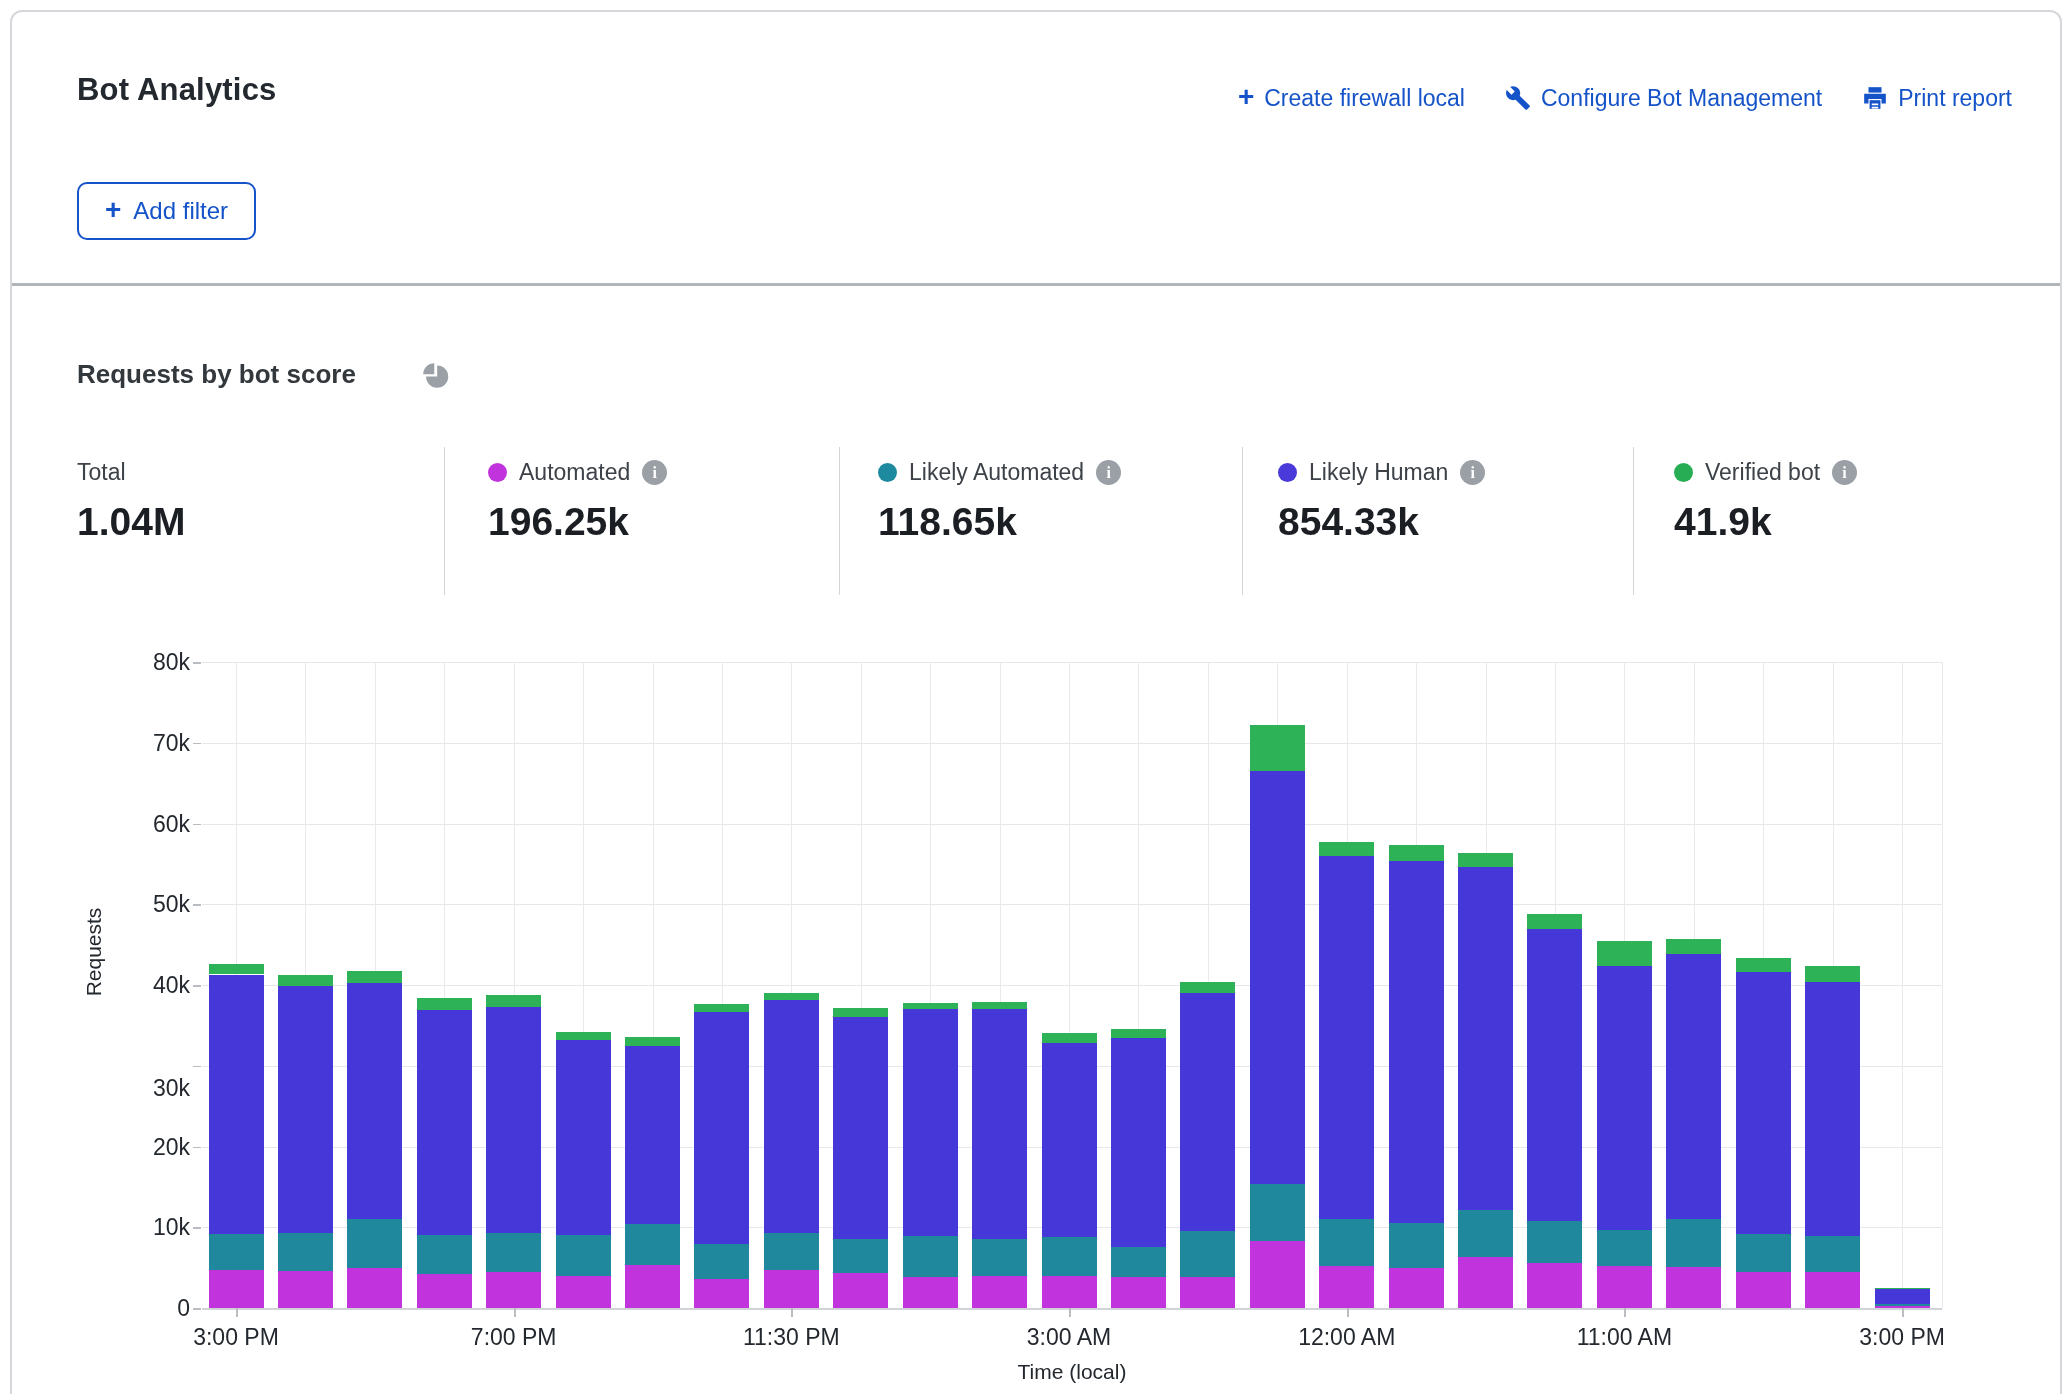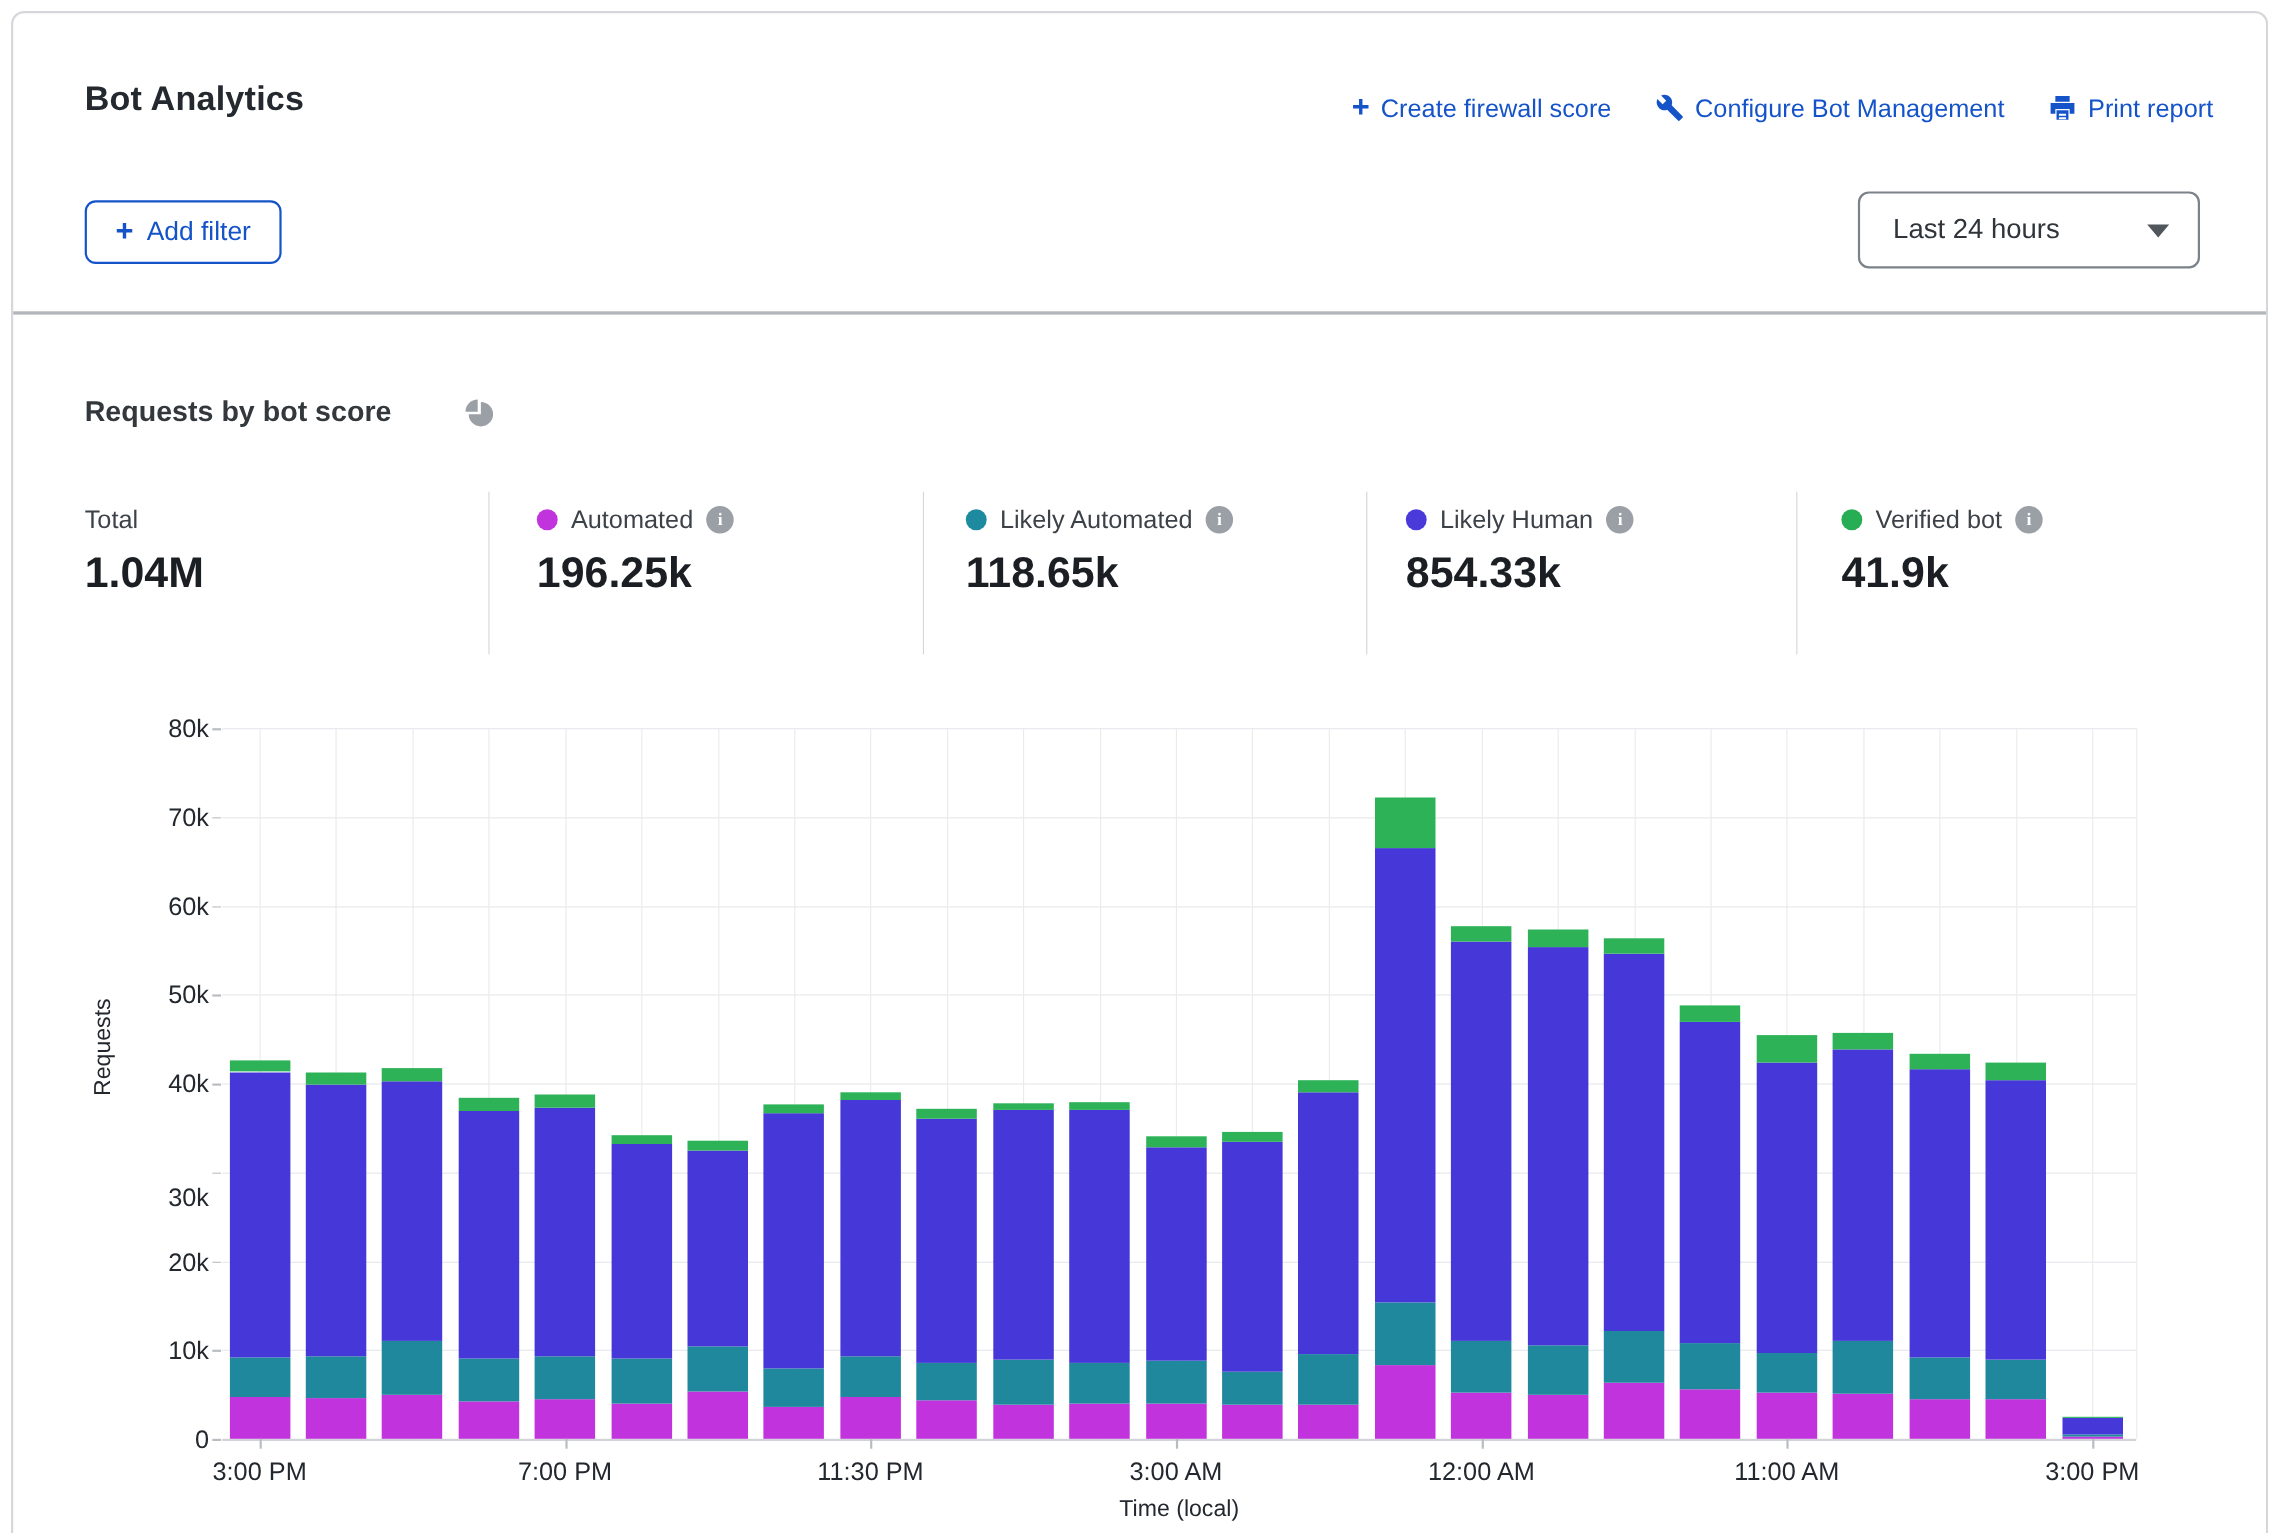--- a/index.html
+++ b/index.html
@@ -45,21 +45,21 @@
 </head>
 <body>
 
 <div class="card">
 
   <div class="page-title">Bot Analytics</div>
 
   <div class="actions">
     <div class="action-link">
       <span class="plus-glyph">+</span>
-      <span>Create firewall score</span>
+      <span>Create firewall local</span>
     </div>
     <div class="action-link">
       <span>
         <svg width="26" height="26" viewBox="0 0 24 24" fill="#1553c9">
           <path d="M22.7 19l-9.1-9.1c.9-2.3.4-5-1.5-6.9-2-2-5-2.4-7.4-1.3L9 6 6 9 1.6 4.7C.4 7.1.9 10.1 2.9 12.1c1.9 1.9 4.6 2.4 6.9 1.5l9.1 9.1c.4.4 1 .4 1.4 0l2.3-2.3c.5-.4.5-1 .1-1.4z"></path>
         </svg>
       </span>
       <span>Configure Bot Management</span>
     </div>
     <div class="action-link">
@@ -73,24 +73,20 @@
       </span>
       <span>Print report</span>
     </div>
   </div>
 
   <button class="btn-add-filter">
     <span class="plus-glyph">+</span>
     <span>Add filter</span>
   </button>
 
-  <div class="select">
-    <span class="sel-text">Last 24 hours</span>
-    <span class="caret"></span>
-  </div>
 
   <div class="divider"></div>
 
   <div class="section-title">Requests by bot score</div>
   <span class="pie-icon">
     <svg width="28" height="28" viewBox="0 0 24 24" fill="#9aa0a6">
       <path d="M13 3 A 9.5 9.5 0 1 1 3.5 12.5 L13 12.5 Z"></path>
       <path d="M10.5 10.5 L10.5 1 A 9.5 9.5 0 0 0 1 10.5 Z"></path>
     </svg>
   </span>

